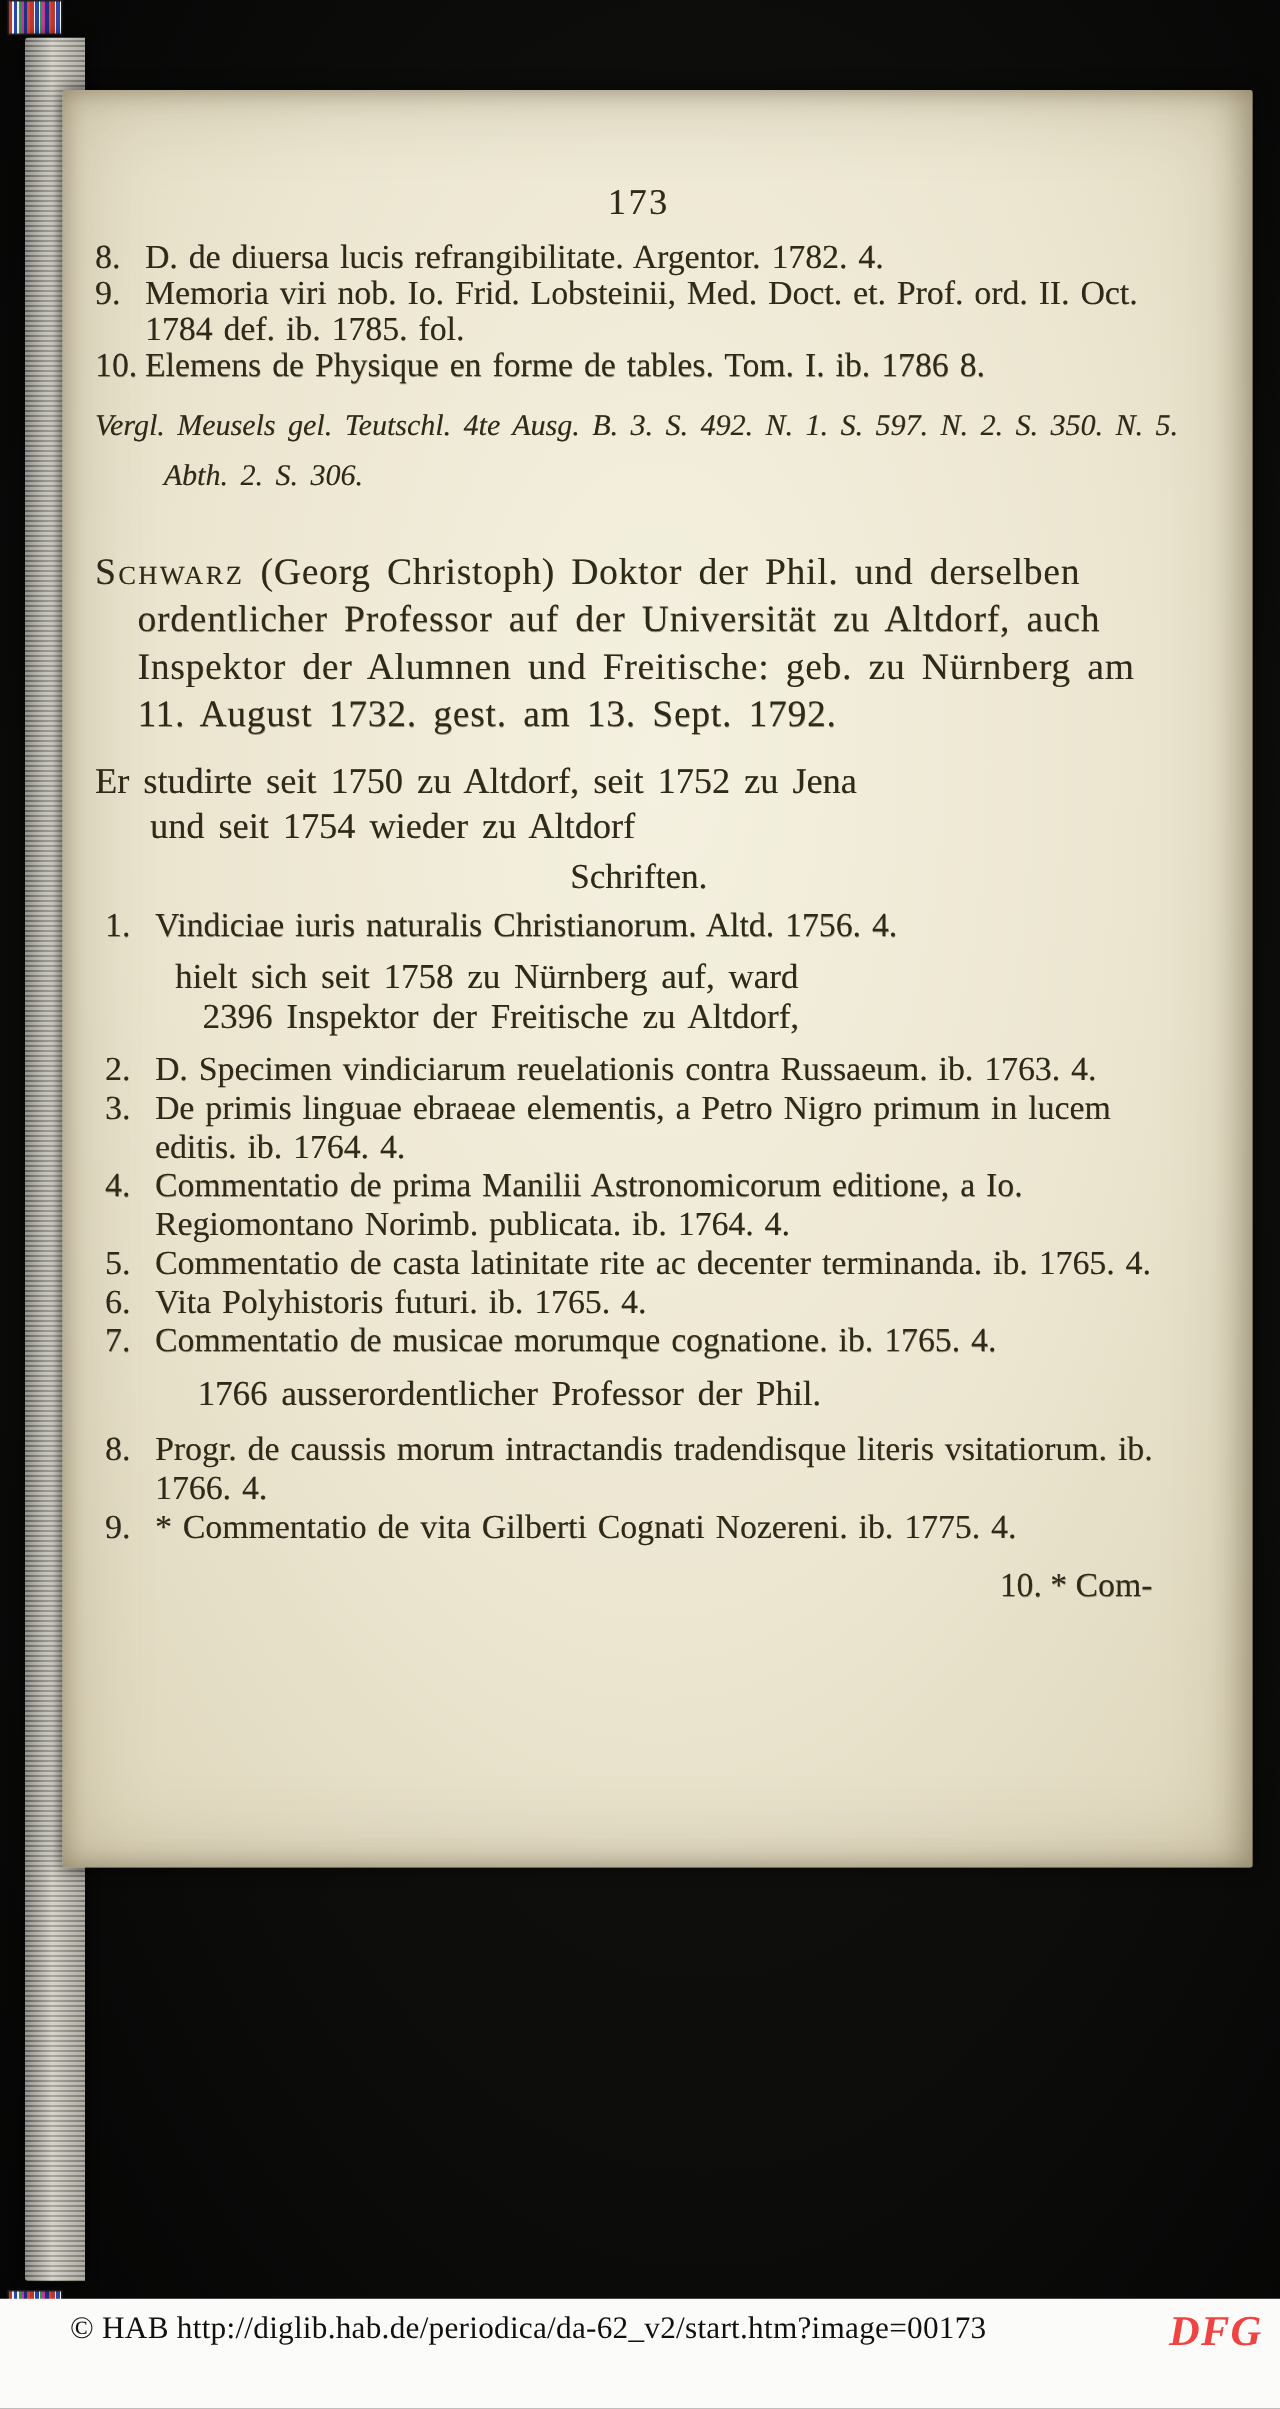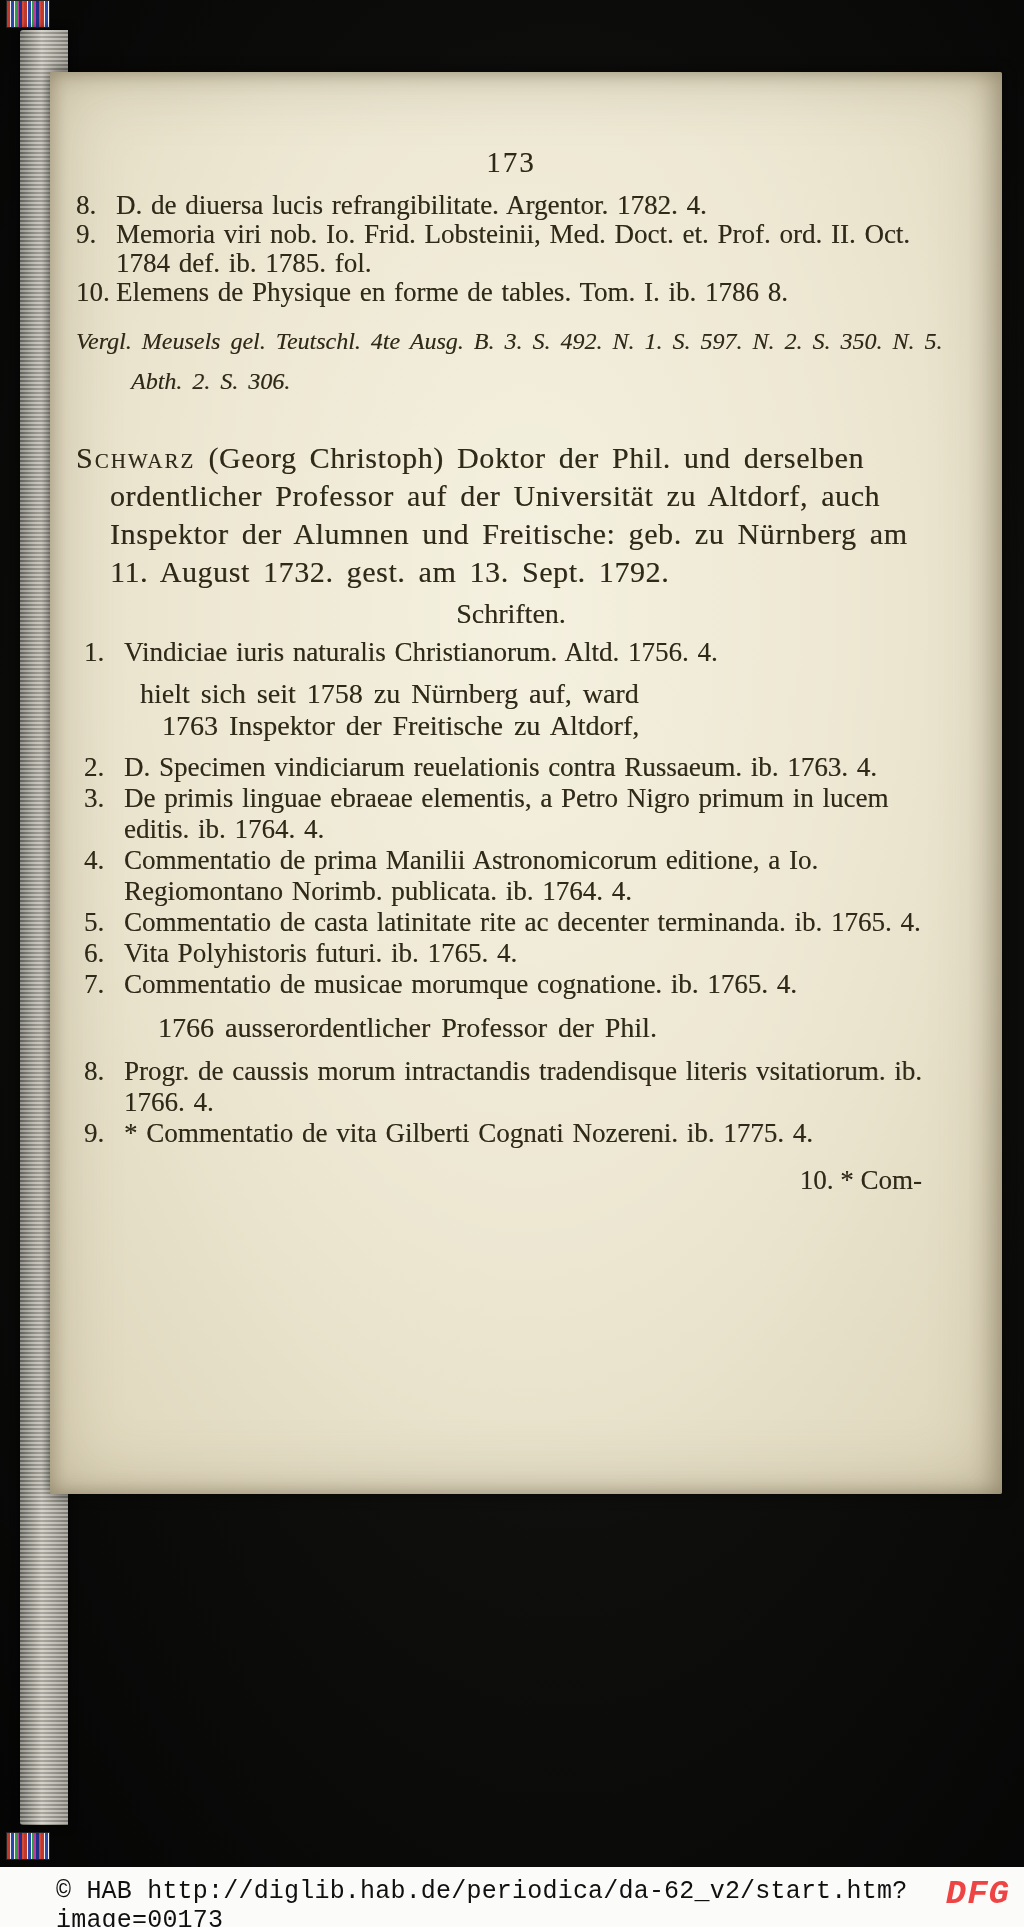--- a/index.html
+++ b/index.html
@@ -130,27 +130,27 @@
     padding-right: 24px;
     font-size: 27px;
   }
 
   
   .footer {
     position: absolute;
     left: 0;
     bottom: 0;
     width: 100%;
-    height: 60px;
+    height: 88px;
     background: #fbfbfa;
     box-sizing: border-box;
     display: flex;
     align-items: flex-start;
     padding: 10px 14px 0 56px;
-    font-family: Liberation Mono, monospace;
+    font-family: Liberation Serif, serif;
   }
   .copy {
     font-size: 25px;
     color: #101010;
     letter-spacing: 0.2px;
   }
   .dfg {
     margin-left: auto;
     font-size: 34px;
     font-weight: bold;
@@ -187,33 +187,37 @@
         <div class="entry">
           <span class="num">10.</span>
           <span class="etext">Elemens de Physique en forme de tables. Tom. I. ib. 1786 8.</span>
         </div>
       </div>
 
       <div class="vergl">Vergl. Meusels gel. Teutschl. 4te Ausg. B. 3. S. 492. N. 1. S. 597. N. 2. S. 350. N. 5. Abth. 2. S. 306.</div>
 
       <div class="author"><span class="smallcaps">Schwarz</span><span> (Georg Christoph) Doktor der Phil. und derselben ordentlicher Professor auf der Universität zu Altdorf, auch Inspektor der Alumnen und Freitische: geb. zu Nürnberg am 11. August 1732. gest. am 13. Sept. 1792.</span></div>
 
+      <div class="bio">
+        <div class="l1">Er studirte seit 1750 zu Altdorf, seit 1752 zu Jena</div>
+        <div class="l2">und seit 1754 wieder zu Altdorf</div>
+      </div>
 
       <div class="schriften">Schriften.</div>
 
       <div class="works">
 
         <div class="work">
           <span class="num">1.</span>
           <span class="wtext">Vindiciae iuris naturalis Christianorum. Altd. 1756. 4.</span>
         </div>
 
         <div class="inline-note">
           <div class="l1">hielt sich seit 1758 zu Nürnberg auf, ward</div>
-          <div class="l2">1763 Inspektor der Freitische zu Altdorf,</div>
+          <div class="l2">2396 Inspektor der Freitische zu Altdorf,</div>
         </div>
 
         <div class="work">
           <span class="num">2.</span>
           <span class="wtext">D. Specimen vindiciarum reuelationis contra Russaeum. ib. 1763. 4.</span>
         </div>
         <div class="work">
           <span class="num">3.</span>
           <span class="wtext">De primis linguae ebraeae elementis, a Petro Nigro primum in lucem editis. ib. 1764. 4.</span>
         </div>

